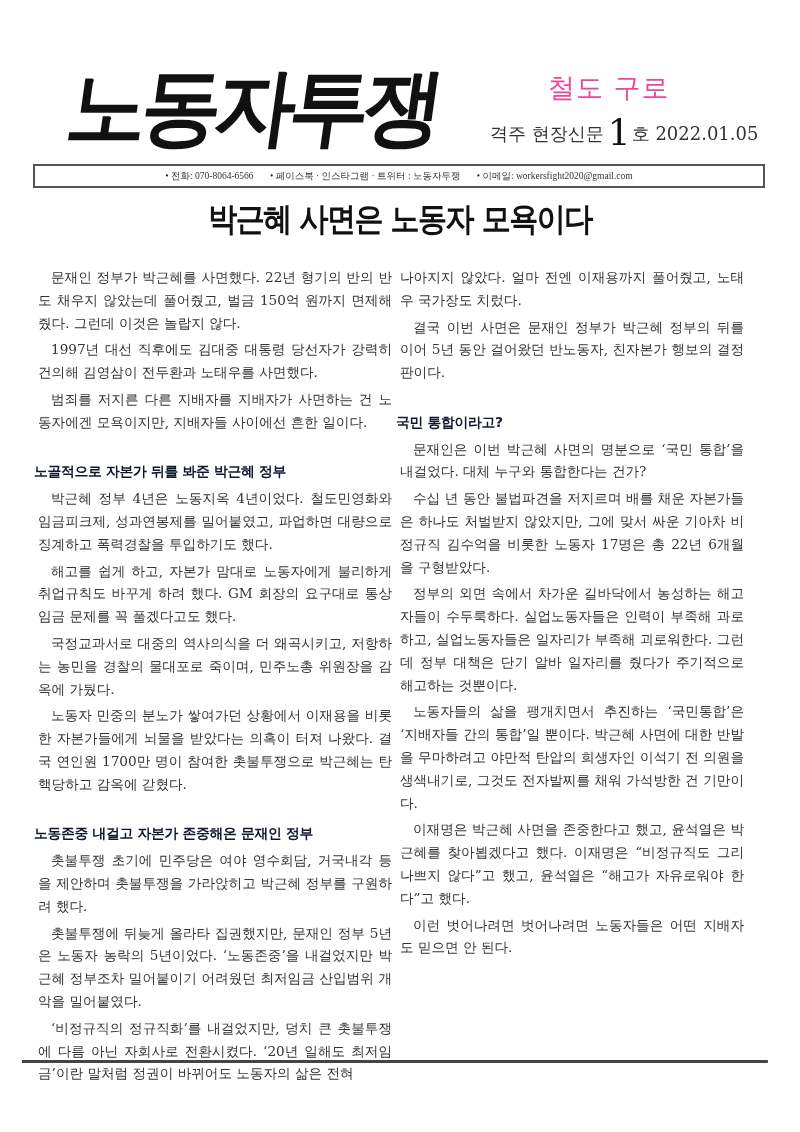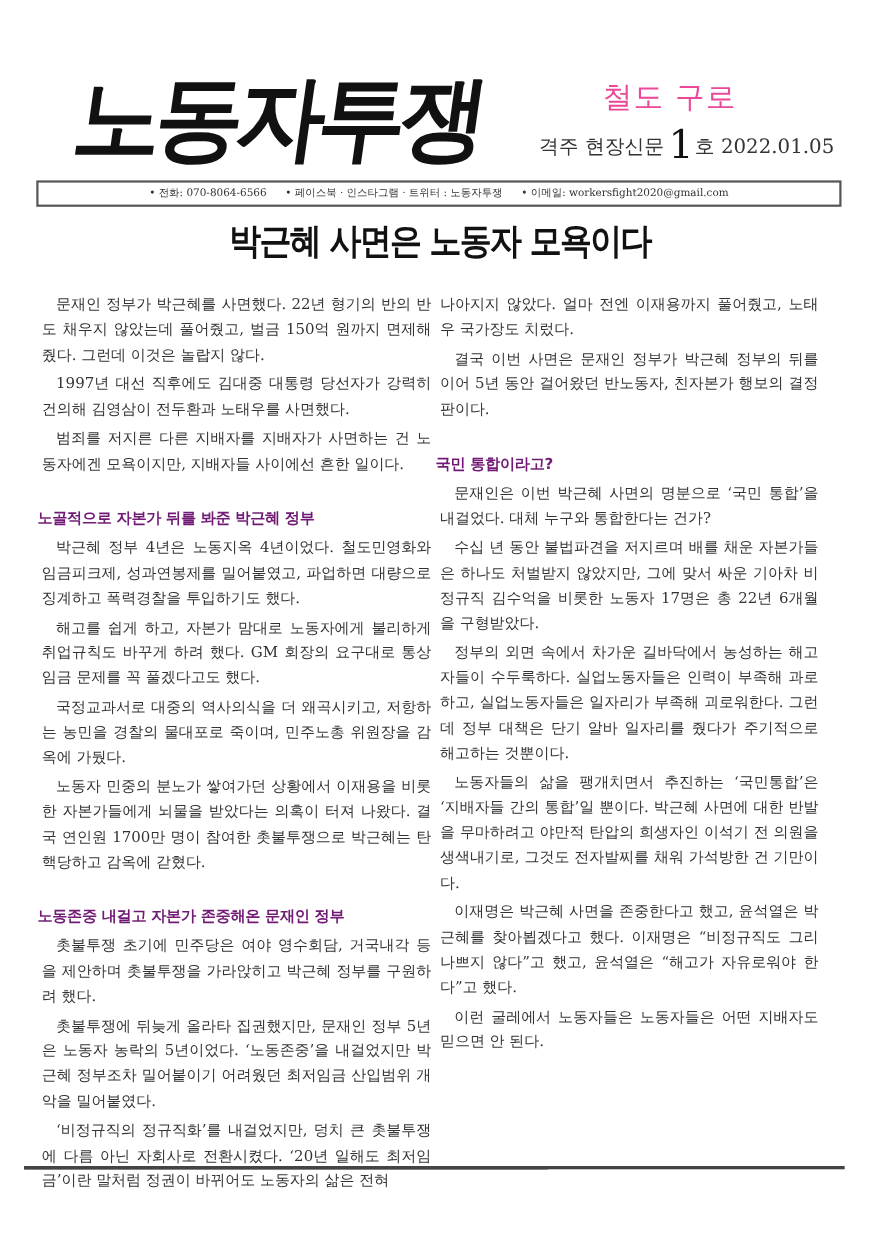--- a/index.html
+++ b/index.html
@@ -20,38 +20,39 @@
     .issue-line {
       position: absolute; left: 490px; top: 112px; font-size: 18px; color: #333;
       white-space: nowrap;
     }
     .issue-line .issue-num { font-size: 36px; vertical-align: -5px; margin: 0 1px 0 4px; color:#111; }
     .contact-box {
       position: absolute; left: 33px; top: 164px; width: 728px; height: 20px;
       border: 2px solid #555; box-sizing: content-box;
       font-size: 9.5px; line-height: 20px; text-align: center; color: #333;
       white-space: nowrap;
+      font-family: Liberation Serif, serif;
     }
     .contact-box span.item { margin: 0 7px; }
     .headline {
       position: absolute; left: 0; top: 200px; width: 800px; text-align: center;
       font-family: "DejaVu Sans", sans-serif; font-weight: bold; font-size: 29px;
       color: #111; letter-spacing: -1.5px; transform: scaleY(1.12);
     }
     .col {
       position: absolute; top: 262px; font-size: 13.6px; line-height: 22.8px;
       color: #333; text-align: justify;
     }
     .col.left { left: 34px; width: 362px; }
     .col.right { left: 396px; width: 352px; }
     .col p { margin: 4px; text-indent: 13px; }
     .col .gap { height: 22.8px; }
     .col h3 {
       margin: 0; font-family: "DejaVu Sans", sans-serif; font-weight: bold;
-      font-size: 13.8px; line-height: 22.8px; color: #701a75; letter-spacing: -0.3px;
+      font-size: 13.8px; line-height: 22.8px; color: #0f172a; letter-spacing: -0.3px;
     }
     .rule-full {
       position: absolute; left: 22px; top: 1060px; width: 476px; height: 3px; background:#444;
     }
   </style>
 </head>
 <body>
 
 <div>
   <div class="masthead-logo">노동자투쟁</div>
@@ -90,18 +91,18 @@
 <div class="col right">
   <p style="text-indent:0;">나아지지 않았다. 얼마 전엔 이재용까지 풀어줬고, 노태우 국가장도 치렀다.</p>
   <p>결국 이번 사면은 문재인 정부가 박근혜 정부의 뒤를 이어 5년 동안 걸어왔던 반노동자, 친자본가 행보의 결정판이다.</p>
   <div class="gap"></div>
   <h3>국민 통합이라고?</h3>
   <p>문재인은 이번 박근혜 사면의 명분으로 ‘국민 통합’을 내걸었다. 대체 누구와 통합한다는 건가?</p>
   <p>수십 년 동안 불법파견을 저지르며 배를 채운 자본가들은 하나도 처벌받지 않았지만, 그에 맞서 싸운 기아차 비정규직 김수억을 비롯한 노동자 17명은 총 22년 6개월을 구형받았다.</p>
   <p>정부의 외면 속에서 차가운 길바닥에서 농성하는 해고자들이 수두룩하다. 실업노동자들은 인력이 부족해 과로하고, 실업노동자들은 일자리가 부족해 괴로워한다. 그런데 정부 대책은 단기 알바 일자리를 줬다가 주기적으로 해고하는 것뿐이다.</p>
   <p>노동자들의 삶을 팽개치면서 추진하는 ‘국민통합’은 ‘지배자들 간의 통합’일 뿐이다. 박근혜 사면에 대한 반발을 무마하려고 야만적 탄압의 희생자인 이석기 전 의원을 생색내기로, 그것도 전자발찌를 채워 가석방한 건 기만이다.</p>
   <p>이재명은 박근혜 사면을 존중한다고 했고, 윤석열은 박근혜를 찾아뵙겠다고 했다. 이재명은 “비정규직도 그리 나쁘지 않다”고 했고, 윤석열은 “해고가 자유로워야 한다”고 했다.</p>
-  <p>이런 굴레에서 노동자들은 노동자들은 어떤 지배자도 믿으면 안 된다.</p>
+  <p>이런 벗어나려면 벗어나려면 노동자들은 어떤 지배자도 믿으면 안 된다.</p>
 </div>
 
 <div class="rule-full" style="width:476px;"></div>
 <div style="position:absolute;left:22px;top:1060px;width:476px;height:3px;background:#444;"></div>
 <div style="position:absolute;left:22px;top:1060px;width:476px;height:3px;background:#444;transform-origin:left;transform:scaleX(1.567);"></div>
 
 </body></html>

